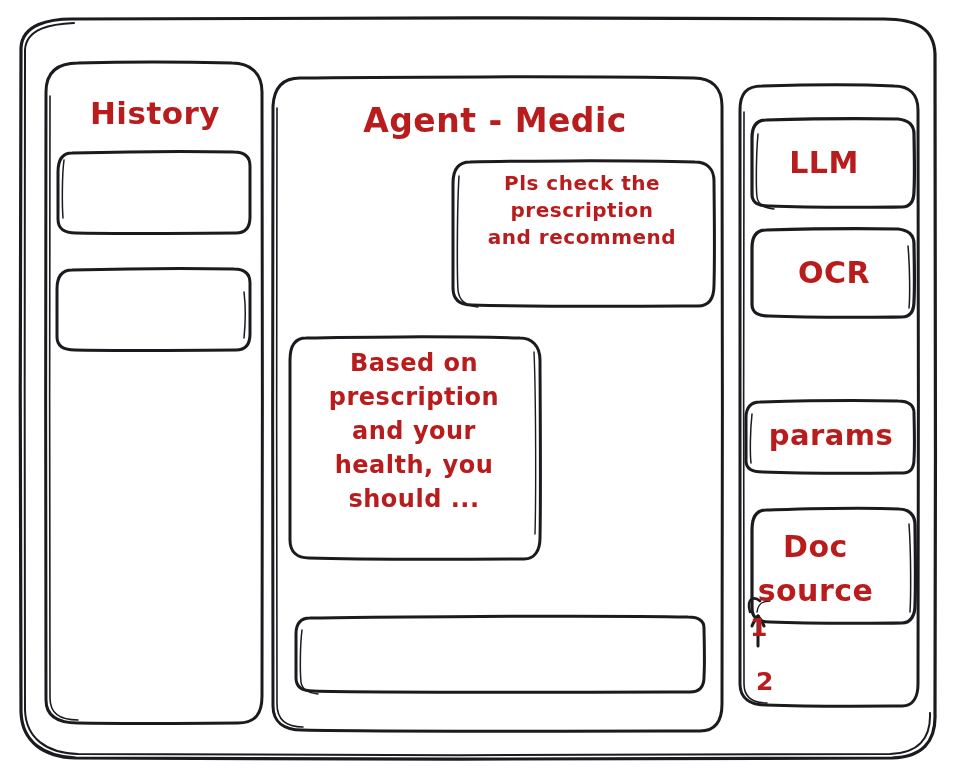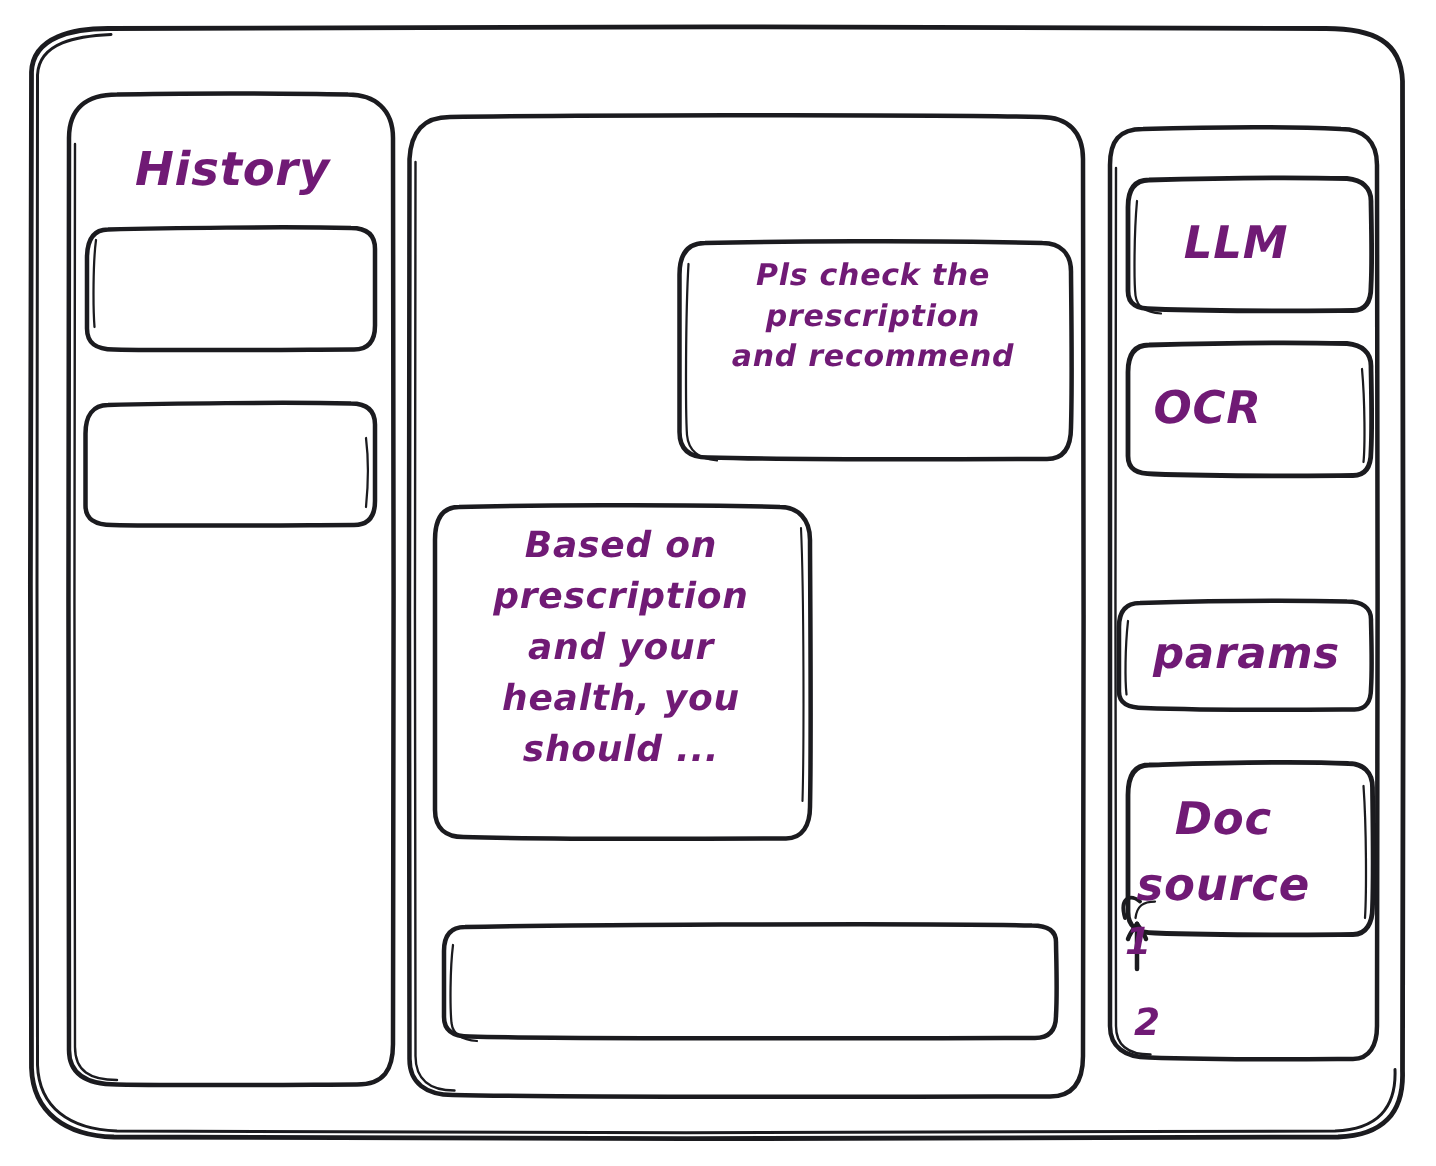--- a/index.html
+++ b/index.html
@@ -22,28 +22,27 @@
   svg.sketch {
     position: absolute;
     left: 0;
     top: 0;
     width: 957px;
     height: 777px;
     pointer-events: none;
   }
   .lbl {
     position: absolute;
-    color: #701a75;
+    color: #b91c1c;
     font-family: "DejaVu Sans", sans-serif;
     font-weight: 700;
     letter-spacing: 0.5px;
     text-align: center;
     line-height: 1.28;
     white-space: pre-line;
-    font-style: italic;
     -webkit-font-smoothing: antialiased;
   }
   .hit {
     position: absolute;
     background: transparent;
   }
   #title-history {
     left: 60px; top: 94px; width: 190px;
     font-size: 31px;
   }
@@ -55,21 +54,21 @@
     left: 458px; top: 170px; width: 248px;
     font-size: 20px;
     line-height: 1.35;
   }
   #bubble-assistant-text {
     left: 296px; top: 346px; width: 236px;
     font-size: 24px;
     line-height: 1.42;
   }
   #btn-llm-label   { left: 755px; top: 144px; width: 138px; font-size: 30px; }
-  #btn-ocr-label   { left: 726px; top: 254px; width: 158px; font-size: 30px; }
+  #btn-ocr-label   { left: 755px; top: 254px; width: 158px; font-size: 30px; }
   #btn-params-label{ left: 748px; top: 417px; width: 166px; font-size: 29px; text-align: center; }
   #btn-doc-label   { left: 753px; top: 525px; width: 125px; font-size: 30px; line-height: 1.45; }
   #src-1 { left: 750px; top: 612px; width: 26px; font-size: 25px; text-align: left; }
   #src-2 { left: 756px; top: 666px; width: 26px; font-size: 25px; text-align: left; }
 </style>
 </head>
 <body>
 
 <div id="stage">
 
@@ -191,20 +190,21 @@
         <path stroke-width="3" d="M758 616 C755 620 753 623 752 626"></path>
         <path stroke-width="3" d="M758 616 C761 620 763 623 764 626"></path>
         <path stroke-width="2.6" d="M750 612 C746 598 754 596 760 601"></path>
       </g>
 
     </g>
   </svg>
 
   <div class="lbl" id="title-history">History</div>
 
+  <div class="lbl" id="title-agent">Agent - Medic</div>
 
   <div class="lbl" id="bubble-user-text">Pls check the
 prescription
 and recommend</div>
 
   <div class="lbl" id="bubble-assistant-text">Based on
 prescription
 and your
 health, you
 should ...</div>

